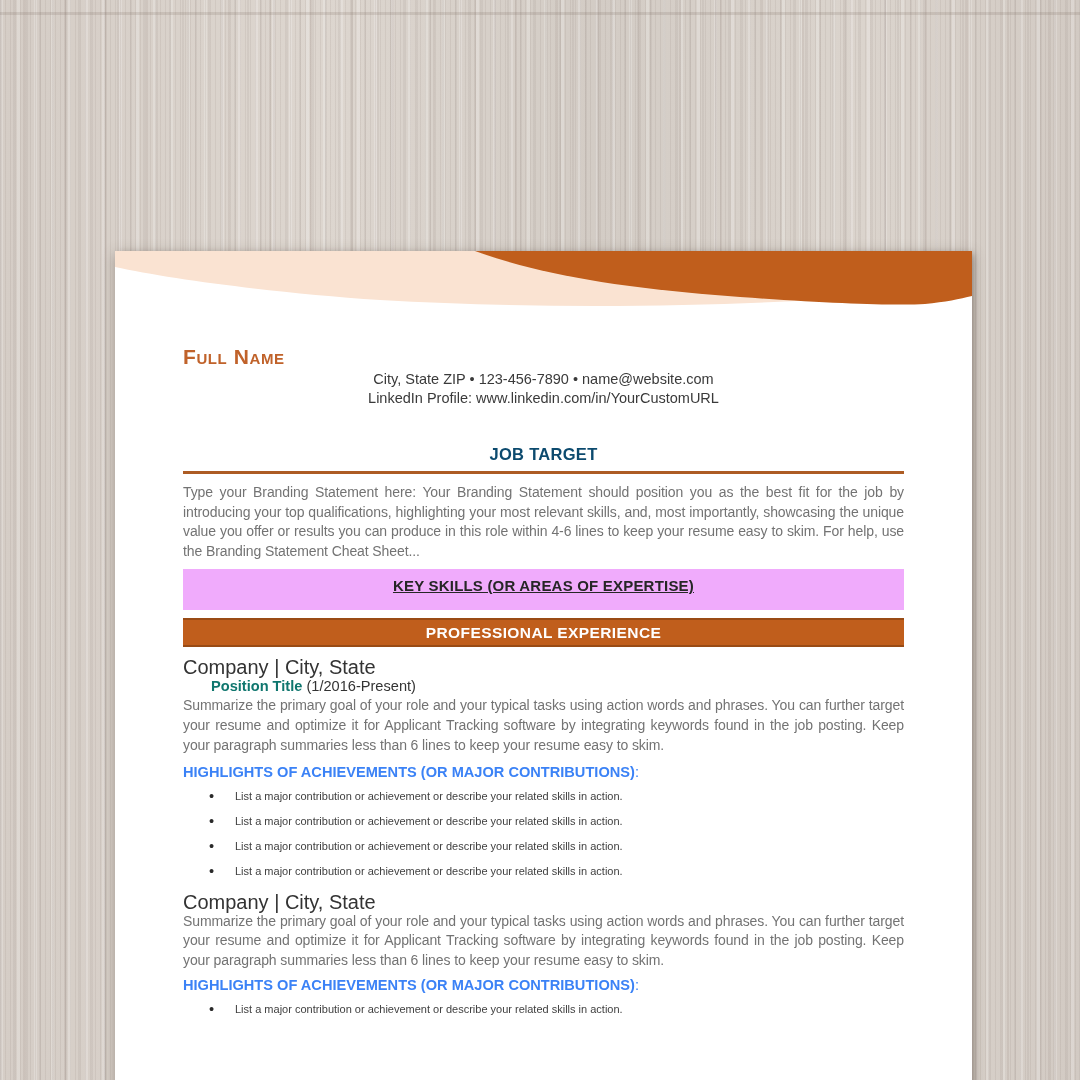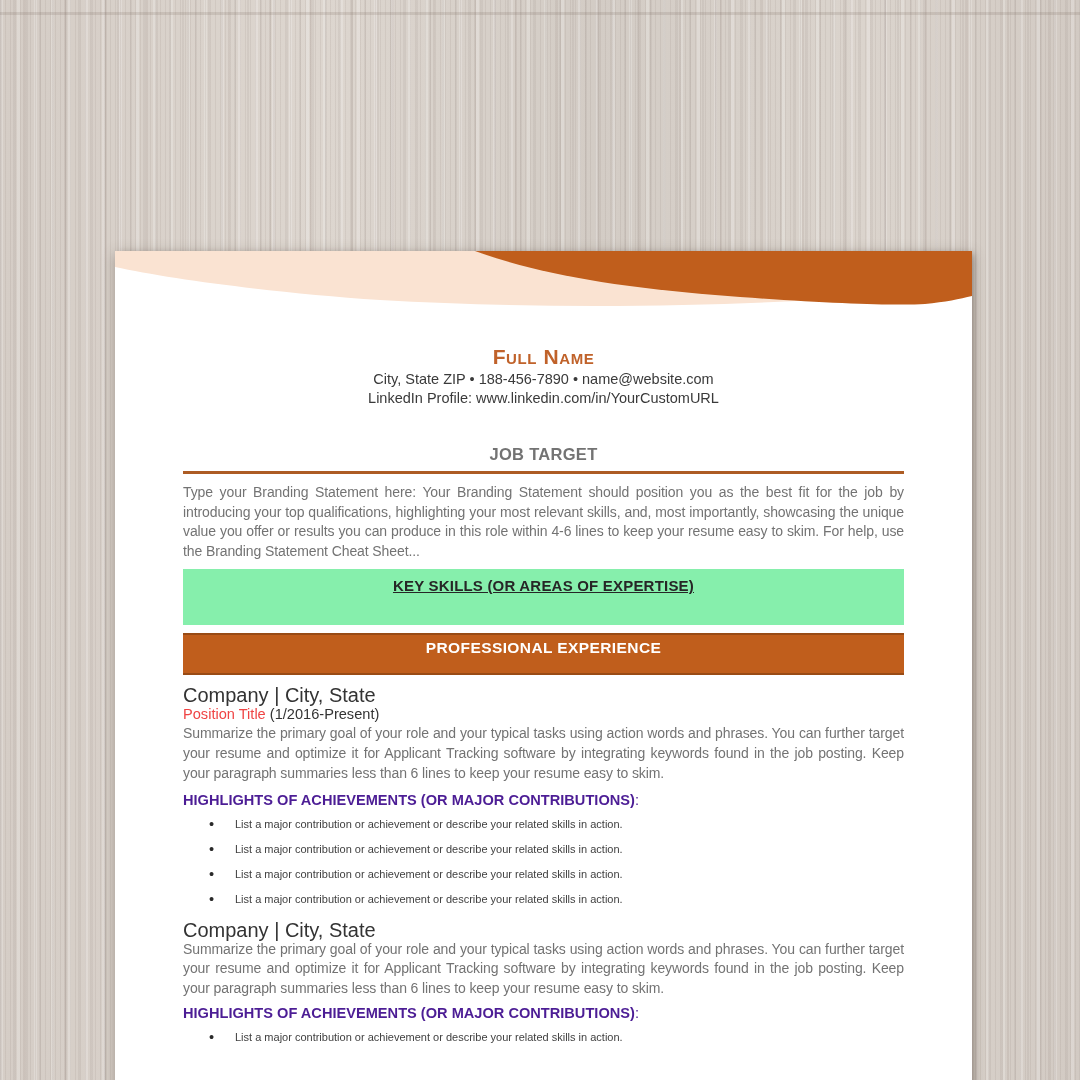--- a/index.html
+++ b/index.html
@@ -16,44 +16,44 @@
   }
   .wood-top-seam{position:absolute;left:0;top:12px;width:100%;height:3px;background:rgba(120,104,96,0.18);}
   .paper{
     position:absolute;left:115px;top:251px;width:857px;height:900px;
     background:#ffffff;
     box-shadow:0 3px 12px rgba(90,78,68,0.45), 4px 0 6px -3px rgba(90,78,68,0.4);
   }
   .wave-header{display:block;width:857px;height:62px;}
   .content{padding:0 68px;}
   .full-name{
-    margin-top:31px;text-align:center;font-size:21px;font-weight:bold;
+    margin-top:31px;font-size:21px;font-weight:bold;
     font-variant:small-caps;letter-spacing:0.6px;color:#c0622a;line-height:26px;
   }
   .contact-line{text-align:center;font-size:14.5px;line-height:18.5px;color:#3a3a3a;}
-  .jt-title{margin-top:36px;text-align:center;font-size:16.5px;font-weight:bold;color:#737373;letter-spacing:0.3px;line-height:22px;}
+  .jt-title{margin-top:36px;text-align:center;font-size:16.5px;font-weight:bold;color:#0c4a6e;letter-spacing:0.3px;line-height:22px;}
   .jt-rule{margin-top:6px;height:3px;background:#ad5c24;border:none;}
   .para{
     margin-top:9px;font-size:14px;line-height:19.6px;color:#737373;
     text-align:justify;letter-spacing:-0.1px;
   }
-  .skills-box{margin-top:8px;background:#86efac;padding:7px 14px 24px 14px;}
+  .skills-box{margin-top:8px;background:#f0abfc;padding:7px 14px 9px 14px;}
   .skills-title{text-align:center;font-size:15px;font-weight:bold;color:#262626;text-decoration:underline;line-height:20px;margin-bottom:5px;letter-spacing:0.2px;}
   .skills-line{text-align:center;font-size:14.5px;color:#4a4a4a;line-height:25px;}
   .section-bar{
-    margin-top:8px;background:#c05e1c;height:42px;line-height:29px;text-align:center;
+    margin-top:8px;background:#c05e1c;height:29px;line-height:29px;text-align:center;
     color:#ffffff;font-size:15.5px;font-weight:bold;letter-spacing:0.4px;
     box-shadow:inset 0 2px 0 rgba(80,40,10,0.35), inset 0 -2px 0 rgba(80,40,10,0.35);
   }
   .entry{margin-top:11px;}
   .entry.second{margin-top:12px;}
   .company-line{font-size:20px;color:#333333;line-height:19px;}
   .position-line{font-size:14.6px;color:#333333;line-height:19px;}
-  .position-line .pos{font-weight:normal;color:#ef4444;}
-  .highlights{margin-top:8px;font-size:14.6px;line-height:19px;color:#4c1d95;}
+  .position-line .pos{font-weight:bold;color:#0f766e;margin-left:28px;}
+  .highlights{margin-top:8px;font-size:14.6px;line-height:19px;color:#3b82f6;}
   .entry.second .highlights{margin-top:6px;}
   .highlights .hl-label{font-weight:bold;}
   .bullets{margin-top:5px;}
   .bullet-row{position:relative;padding-left:52px;font-size:11px;line-height:18.5px;color:#3f3f3f;margin-bottom:6.5px;}
   .bullet-row::before{content:"•";position:absolute;left:26px;top:0;color:#2a2a2a;font-size:14.6px;}
 </style>
 </head>
 <body>
 
 <div class="wood-top-seam"></div>
@@ -61,21 +61,21 @@
 <div class="paper">
 
   <svg class="wave-header" viewBox="0 0 857 62" preserveAspectRatio="none" aria-hidden="true">
     <path d="M0,0 H430 C530,14 620,34 715,48 C590,56 420,58 265,49 C160,42 55,28 0,16 Z" fill="#fae3d2"></path>
     <path d="M360,0 C420,22 500,36 600,44 C700,52 780,55 810,53 C830,51 845,48 857,45 V0 Z" fill="#c05e1c"></path>
   </svg>
 
   <div class="content">
 
     <div class="full-name">Full Name</div>
-    <div class="contact-line">City, State ZIP • 188-456-7890 • name@website.com</div>
+    <div class="contact-line">City, State ZIP • 123-456-7890 • name@website.com</div>
     <div class="contact-line">LinkedIn Profile: www.linkedin.com/in/YourCustomURL</div>
 
     <div class="jt-title">JOB TARGET</div>
     <div class="jt-rule"></div>
     <div class="para">Type your Branding Statement here: Your Branding Statement should position you as the best fit for the job by introducing your top qualifications, highlighting your most relevant skills, and, most importantly, showcasing the unique value you offer or results you can produce in this role within 4-6 lines to keep your resume easy to skim. For help, use the Branding Statement Cheat Sheet...</div>
 
     <div class="skills-box">
       <div class="skills-title">KEY SKILLS (OR AREAS OF EXPERTISE)</div>
     </div>
 

